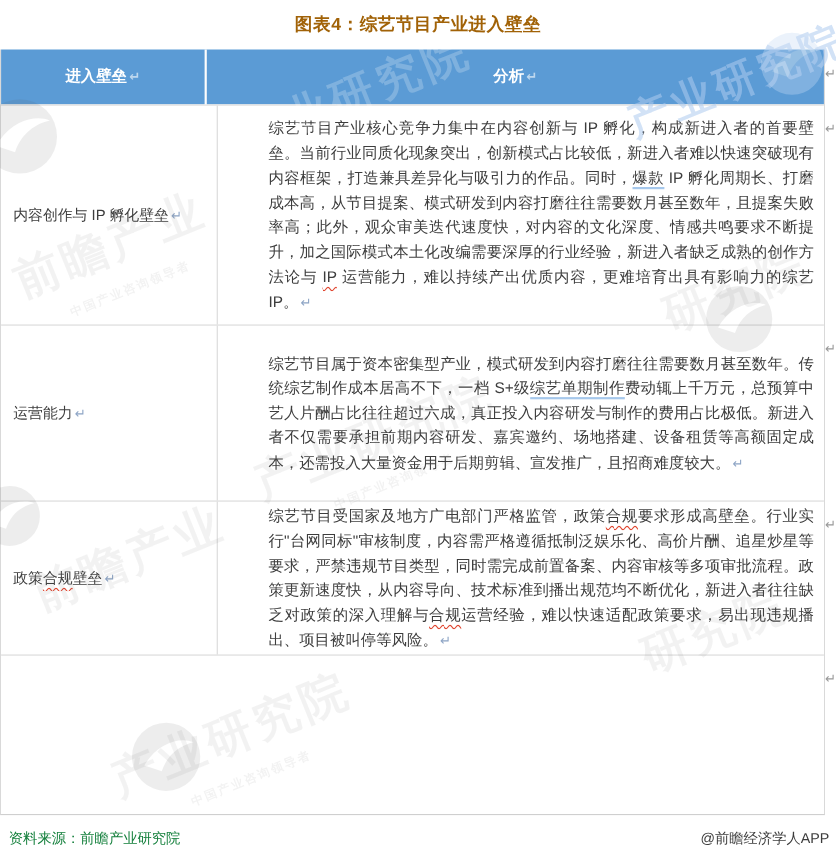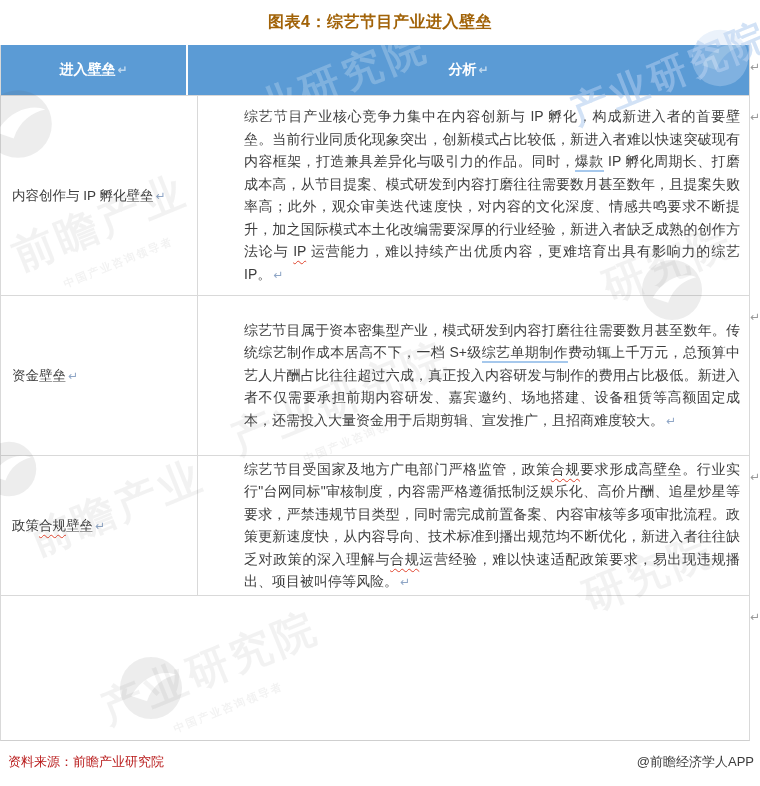--- a/index.html
+++ b/index.html
@@ -27,21 +27,21 @@
 
   .u-blue { border-bottom:2px solid #a6c8ec; padding-bottom:0.5px; }
   .sq-red { text-decoration-line:underline; text-decoration-style:wavy; text-decoration-color:#e0442e; text-decoration-thickness:1px; text-underline-offset:3.5px; }
   .pilcrow { color:#8fa6c6; font-size:12px; margin-left:2px; }
   .header-pc { color:rgba(255,255,255,0.6); }
 
   .row-end-mark { position:absolute; right:0px; color:#9a9a9a; font-size:12px; width:10px; overflow:hidden; }
   .rem-header { top:60px; } .rem-r1 { top:110px; } .rem-r2 { top:310px; } .rem-r3 { top:470px; } .rem-r4 { top:610px; }
 
   .footer { position:absolute; left:8px; right:6px; top:753px; display:flex; justify-content:space-between; font-size:13px; }
-  .footer .src { color:#b91c1c; }
+  .footer .src { color:#15803d; }
   .footer .credit { color:#3c3c3c; }
 
   
   .wm-layer { position:absolute; inset:0; pointer-events:none; overflow:hidden; }
   .wm { position:absolute; font-weight:bold; transform:rotate(-22deg); white-space:nowrap; }
   .wm-gray { color:#6a6a6a; opacity:0.08; font-size:42px; letter-spacing:4px; }
   .wm-gray-sm { color:#6a6a6a; opacity:0.08; font-size:11px; letter-spacing:2px; }
   .wm-blue { color:#aecbef; opacity:0.55; font-size:38px; letter-spacing:4px; }
   .wm-white { color:#ffffff; opacity:0.22; font-size:40px; letter-spacing:5px; }
   .wm-logo { position:absolute; opacity:0.10; }
@@ -71,21 +71,21 @@
       <div class="label-cell">
           <span><span>内容创作与 IP 孵化壁垒</span><span class="pilcrow">↵</span></span>
         </div>
       <div class="analysis-cell">
           <p><span>综艺节目产业核心竞争力集中在内容创新与 IP 孵化，构成新进入者的首要壁垒。当前行业同质化现象突出，创新模式占比较低，新进入者难以快速突破现有内容框架，打造兼具差异化与吸引力的作品。同时，</span><span class="u-blue">爆款</span><span> IP 孵化周期长、打磨成本高，从节目提案、模式研发到内容打磨往往需要数月甚至数年，且提案失败率高；此外，观众审美迭代速度快，对内容的文化深度、情感共鸣要求不断提升，加之国际模式本土化改编需要深厚的行业经验，新进入者缺乏成熟的创作方法论与 </span><span class="sq-red">IP</span><span> 运营能力，难以持续产出优质内容，更难培育出具有影响力的综艺 IP。</span><span class="pilcrow">↵</span></p>
         </div>
     </div>
 
     <div class="trow r2">
       <div class="label-cell">
-          <span><span>资金壁垒</span><span class="pilcrow">↵</span></span>
+          <span><span>运营能力</span><span class="pilcrow">↵</span></span>
         </div>
       <div class="analysis-cell">
           <p><span>综艺节目属于资本密集型产业，模式研发到内容打磨往往需要数月甚至数年。传统综艺制作成本居高不下，一档 S+级</span><span class="u-blue">综艺单期制作</span><span>费动辄上千万元，总预算中艺人片酬占比往往超过六成，真正投入内容研发与制作的费用占比极低。新进入者不仅需要承担前期内容研发、嘉宾邀约、场地搭建、设备租赁等高额固定成本，还需投入大量资金用于后期剪辑、宣发推广，且招商难度较大。</span><span class="pilcrow">↵</span></p>
         </div>
     </div>
 
     <div class="trow r3">
       <div class="label-cell">
           <span><span>政策</span><span class="sq-red">合规</span><span>壁垒</span><span class="pilcrow">↵</span></span>
         </div>

